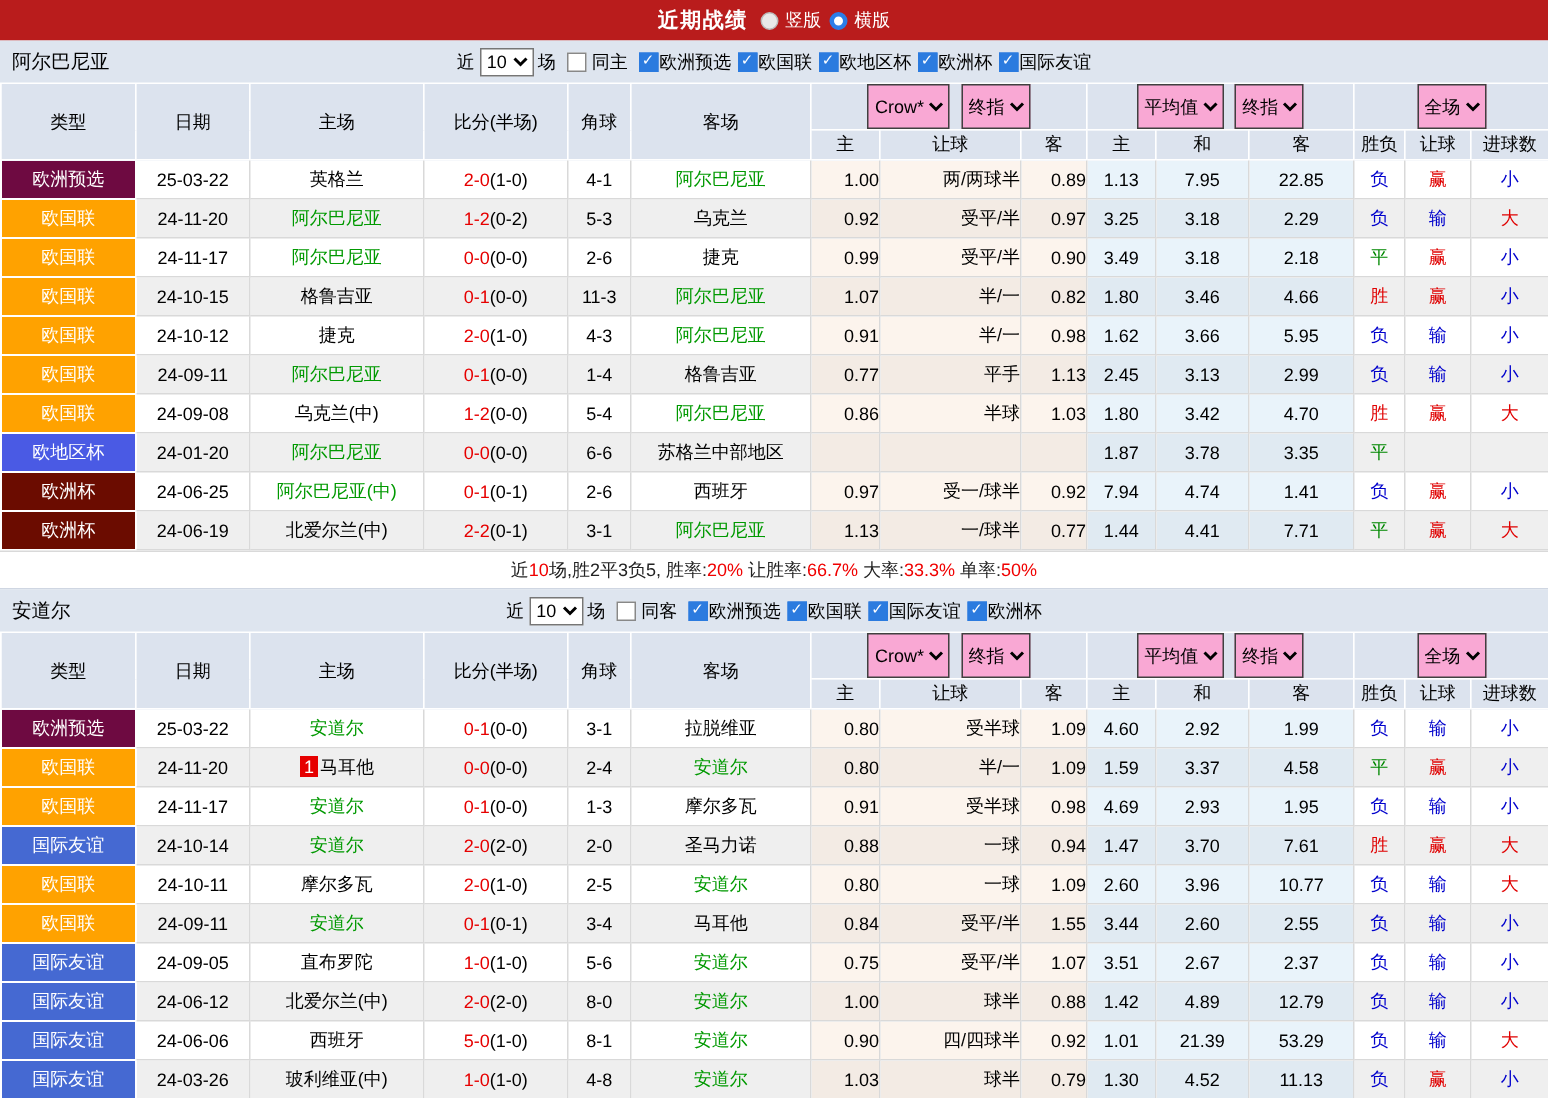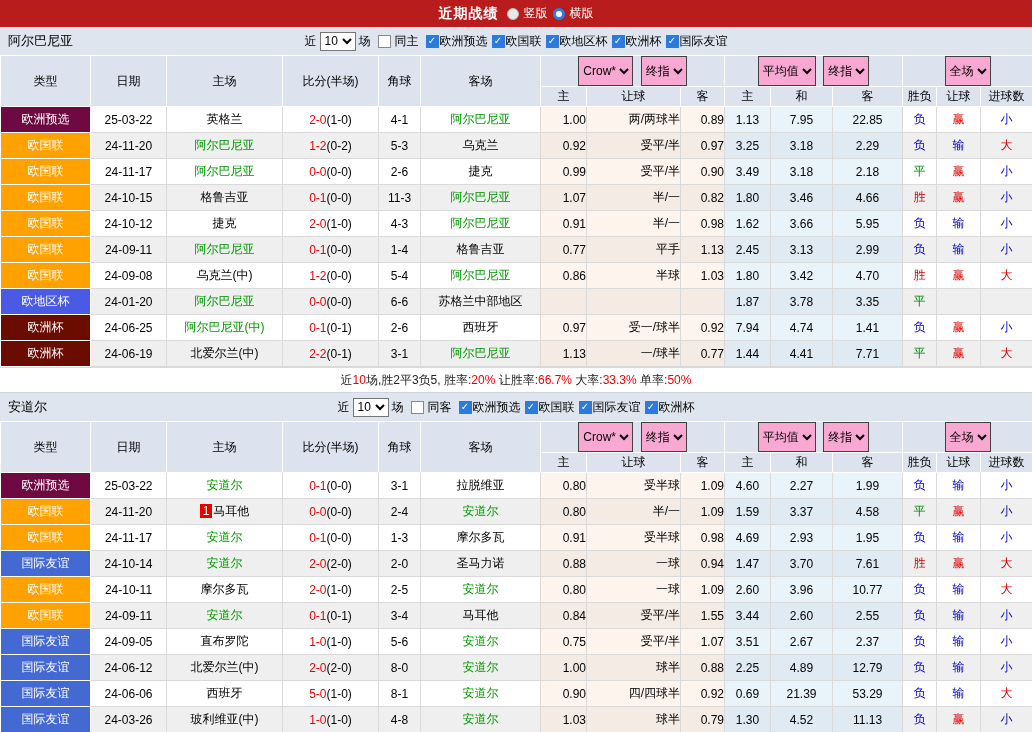--- a/index.html
+++ b/index.html
@@ -397,21 +397,21 @@
         <td class="type" style="background: rgb(110, 10, 65);">欧洲预选</td>
         <td>25-03-22</td>
         <td><span class="t-green">安道尔</span></td>
         <td><span class="score-main">0-1</span><span class="score-half">(0-0)</span></td>
         <td>3-1</td>
         <td><span>拉脱维亚</span></td>
         <td class="o1">0.80</td>
         <td class="o1">受半球</td>
         <td class="o1">1.09</td>
         <td class="o2">4.60</td>
-        <td class="o2">2.27</td>
+        <td class="o2">2.92</td>
         <td class="o2">1.99</td>
         <td class="c-b">负</td>
         <td class="c-b">输</td>
         <td class="c-b">小</td>
       </tr>
       <tr>
         <td class="type" style="background: rgb(255, 162, 0);">欧国联</td>
         <td>24-11-20</td>
         <td><span class="rank-badge">1</span><span>马耳他</span></td>
         <td><span class="score-main">0-0</span><span class="score-half">(0-0)</span></td>
@@ -515,38 +515,38 @@
       <tr>
         <td class="type" style="background: rgb(69, 105, 210);">国际友谊</td>
         <td>24-06-12</td>
         <td><span>北爱尔兰(中)</span></td>
         <td><span class="score-main">2-0</span><span class="score-half">(2-0)</span></td>
         <td>8-0</td>
         <td><span class="t-green">安道尔</span></td>
         <td class="o1">1.00</td>
         <td class="o1">球半</td>
         <td class="o1">0.88</td>
-        <td class="o2">2.25</td>
+        <td class="o2">1.42</td>
         <td class="o2">4.89</td>
         <td class="o2">12.79</td>
         <td class="c-b">负</td>
         <td class="c-b">输</td>
         <td class="c-b">小</td>
       </tr>
       <tr>
         <td class="type" style="background: rgb(69, 105, 210);">国际友谊</td>
         <td>24-06-06</td>
         <td><span>西班牙</span></td>
         <td><span class="score-main">5-0</span><span class="score-half">(1-0)</span></td>
         <td>8-1</td>
         <td><span class="t-green">安道尔</span></td>
         <td class="o1">0.90</td>
         <td class="o1">四/四球半</td>
         <td class="o1">0.92</td>
-        <td class="o2">0.69</td>
+        <td class="o2">1.01</td>
         <td class="o2">21.39</td>
         <td class="o2">53.29</td>
         <td class="c-b">负</td>
         <td class="c-b">输</td>
         <td class="c-r">大</td>
       </tr>
       <tr>
         <td class="type" style="background: rgb(69, 105, 210);">国际友谊</td>
         <td>24-03-26</td>
         <td><span>玻利维亚(中)</span></td>

